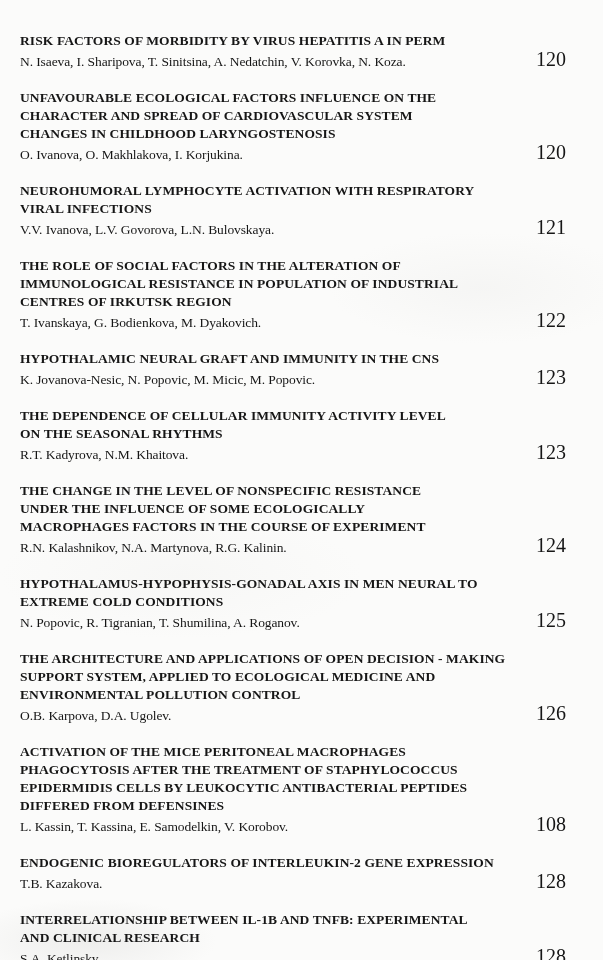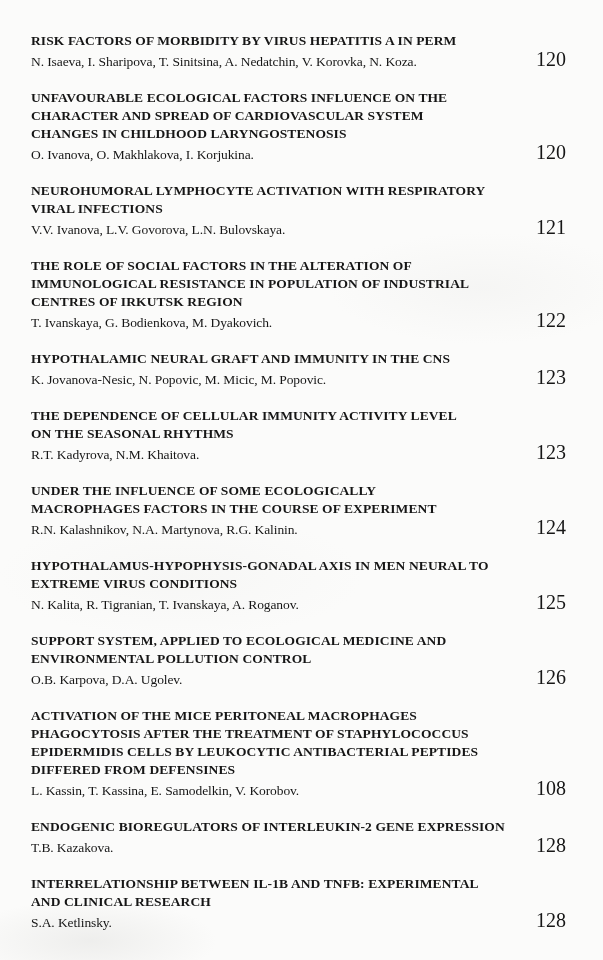--- a/index.html
+++ b/index.html
@@ -11,21 +11,21 @@
     height: 960px;
     overflow: hidden;
     font-family: "Liberation Serif", "DejaVu Serif", serif;
     color: #161616;
   }
   .page {
     position: relative;
     width: 603px;
     height: 960px;
     box-sizing: border-box;
-    padding: 32px 37px 0 31px;
+    padding: 32px 37px 0 20px;
     background:
       radial-gradient(ellipse 180px 60px at 15% 98%, rgba(225,225,223,0.5), rgba(225,225,223,0) 70%),
       radial-gradient(ellipse 220px 80px at 80% 30%, rgba(235,235,233,0.35), rgba(235,235,233,0) 70%),
       radial-gradient(ellipse 260px 90px at 30% 60%, rgba(238,238,236,0.3), rgba(238,238,236,0) 70%),
       #fbfbfa;
   }
   .toc-list {
     width: 100%;
   }
   .entry {
@@ -124,42 +124,44 @@
           <div class="title-line">ON THE SEASONAL RHYTHMS</div>
         </div>
     <div class="authors-row">
       <span class="authors">R.T. Kadyrova, N.M. Khaitova.</span>
       <span class="page-num">123</span>
     </div>
   </div>
 
   <div class="entry">
     <div class="entry-title">
+          <div class="title-line">THE CHANGE IN THE LEVEL OF NONSPECIFIC RESISTANCE</div>
           <div class="title-line">UNDER THE INFLUENCE OF SOME ECOLOGICALLY</div>
           <div class="title-line">MACROPHAGES FACTORS IN THE COURSE OF EXPERIMENT</div>
         </div>
     <div class="authors-row">
       <span class="authors">R.N. Kalashnikov, N.A. Martynova, R.G. Kalinin.</span>
       <span class="page-num">124</span>
     </div>
   </div>
 
   <div class="entry">
     <div class="entry-title">
           <div class="title-line">HYPOTHALAMUS-HYPOPHYSIS-GONADAL AXIS IN MEN NEURAL TO</div>
-          <div class="title-line">EXTREME VIRUS CONDITIONS</div>
-        </div>
-    <div class="authors-row">
-      <span class="authors">N. Kalita, R. Tigranian, T. Ivanskaya, A. Roganov.</span>
+          <div class="title-line">EXTREME COLD CONDITIONS</div>
+        </div>
+    <div class="authors-row">
+      <span class="authors">N. Popovic, R. Tigranian, T. Shumilina, A. Roganov.</span>
       <span class="page-num">125</span>
     </div>
   </div>
 
   <div class="entry">
     <div class="entry-title">
+          <div class="title-line">THE ARCHITECTURE AND APPLICATIONS OF OPEN DECISION - MAKING</div>
           <div class="title-line">SUPPORT SYSTEM, APPLIED TO ECOLOGICAL MEDICINE AND</div>
           <div class="title-line">ENVIRONMENTAL POLLUTION CONTROL</div>
         </div>
     <div class="authors-row">
       <span class="authors">O.B. Karpova, D.A. Ugolev.</span>
       <span class="page-num">126</span>
     </div>
   </div>
 
   <div class="entry">

